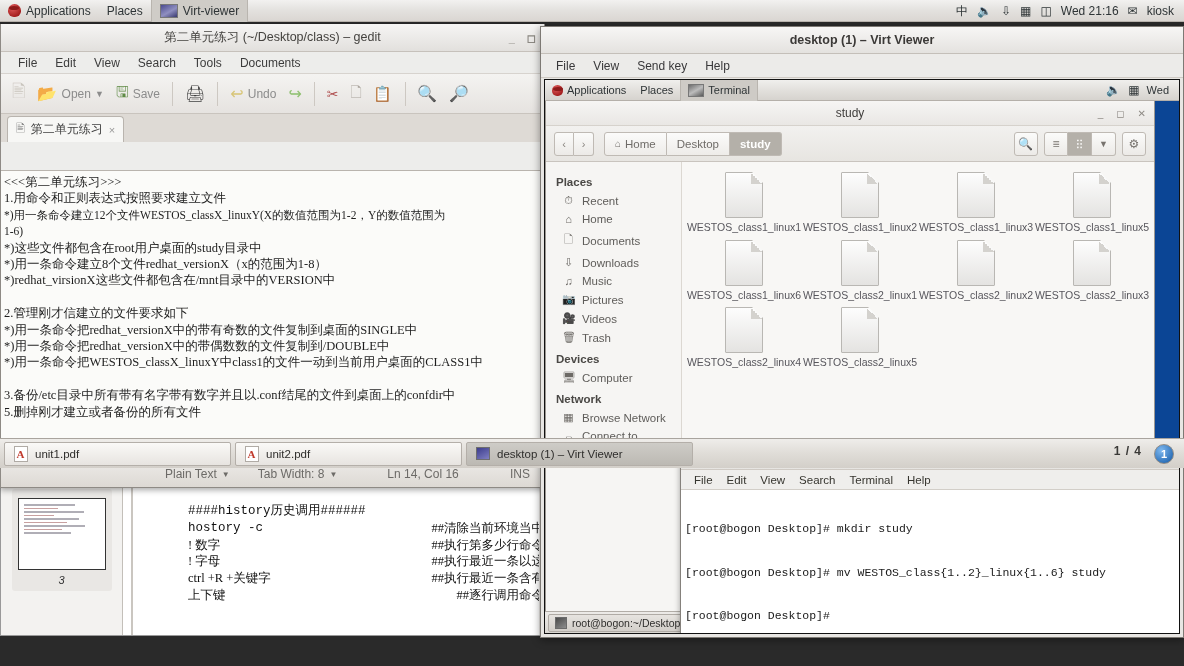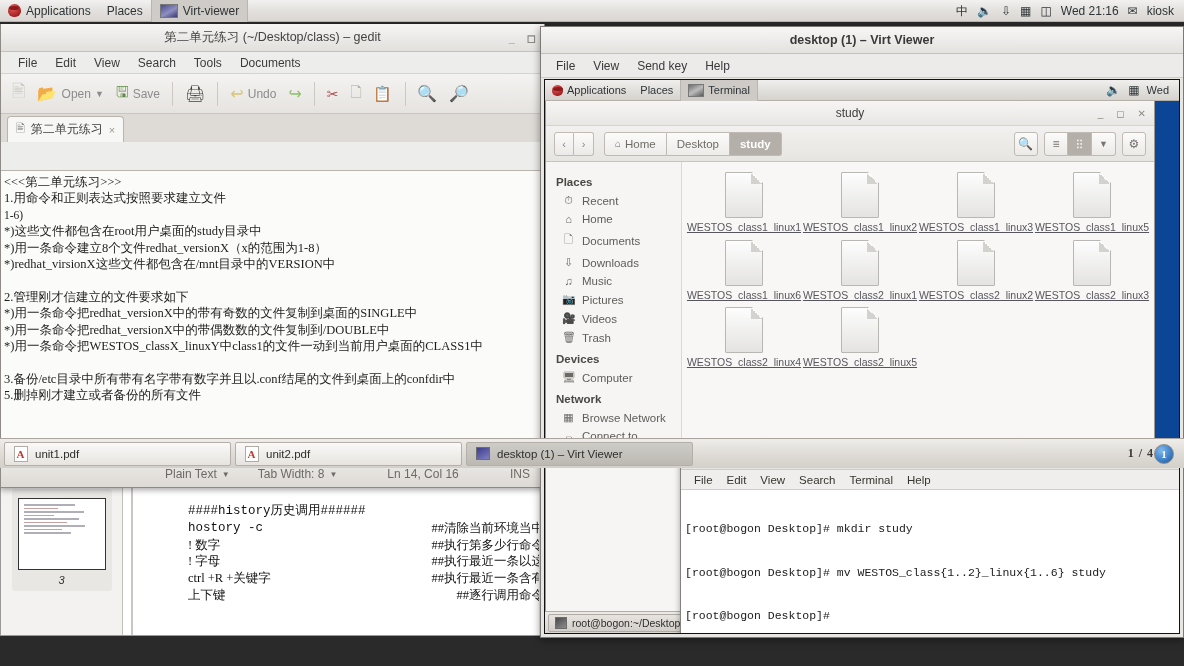--- a/index.html
+++ b/index.html
@@ -171,21 +171,21 @@
   .filegrid { display:grid; grid-template-columns: repeat(4, 1fr); padding: 10px 4px 0; row-gap: 6px; }
   .file { display:flex; flex-direction:column; align-items:center; gap:3px; }
   .fileicon {
     width: 38px; height: 46px; background: linear-gradient(to bottom,#fdfdfd,#e4e3e1);
     border:1px solid #b9b7b3; position:relative; border-radius: 1px;
   }
   .fileicon::after { content:""; position:absolute; right:-1px; top:-1px; border-width: 0 11px 11px 0;
     border-style: solid; border-color: #f8f7f5 #f8f7f5 transparent transparent; }
   .fileicon::before { content:""; position:absolute; right:0px; top:0px; width:11px; height:11px;
     background: linear-gradient(45deg,#d4d2ce 50%, transparent 50%); }
-  .filelabel { font-size: 10.5px; color:#57565c; text-align:center; line-height: 12.5px; text-decoration: underline; }
+  .filelabel { font-size: 10.5px; color:#57565c; text-align:center; line-height: 12.5px; }
 
   
   .gterm {
     position:absolute; left: 135px; top: 367px; width: 504px; height: 222px;
     background:#fff; border:1px solid #85817c; z-index: 5;
     display:flex; flex-direction:column; overflow:hidden;
     box-shadow: 0 2px 6px rgba(0,0,0,.35);
   }
   .gterm .tt { height: 22px; background: linear-gradient(to bottom,#f6f5f4,#e6e4e1); border-bottom:1px solid #cfcac4;
     display:flex; align-items:center; justify-content:center; font-size:11.5px; color:#34322f; font-weight:bold; position:relative;}
@@ -218,21 +218,21 @@
   }
   .ht-btn { height: 24px; display:flex; align-items:center; gap:7px; padding: 0 8px; font-size: 11.5px; color:#2f2e2c;
     background: linear-gradient(to bottom,#faf9f7,#e7e4e0); border:1px solid #b4afa9; border-radius:2px; width: 227px; overflow:hidden; white-space:nowrap;}
   .ht-btn.active { background: linear-gradient(to bottom,#ceccc7,#bcb9b3); }
   .ht-ic { width: 15px; height: 16px; display:flex; align-items:center; justify-content:center; font-size: 12px; }
   .pdf-ic { width: 14px; height: 16px; background: #fff; border:1px solid #b0aba5; color:#c0392b; font-family:"Liberation Serif",serif;
     font-size: 11px; display:flex; align-items:center; justify-content:center; font-weight:bold;}
   .vv-ic { width: 14px; height: 13px; background: linear-gradient(150deg,#3c3c8c,#7f7fc2); border:1px solid #6d6d6d;}
   .ged-ic { width: 14px; height: 16px; background:#fff; border:1px solid #b0aba5; position:relative; }
   .ged-ic::after{content:"";position:absolute;left:2px;top:3px;width:11px;height:2px;background:#d4a017;transform:rotate(-38deg);}
-  .ht-right { margin-left:auto; display:flex; align-items:center; gap: 0; padding-right: 6px; font-family: Liberation Serif, serif; }
+  .ht-right { margin-left:auto; display:flex; align-items:flex-start; gap: 12px; padding-right: 6px; }
   .pagecount { font-size: 12px; color:#3a3937; font-weight:bold; letter-spacing:1px; }
   .ws-badge { width: 20px; height: 20px; border-radius: 50%;
     background: radial-gradient(circle at 35% 30%, #7eb8ef, #2b6fb8 75%);
     border: 1px solid #8f8b86; color:#fff; font-size: 11px; font-weight:bold;
     display:flex; align-items:center; justify-content:center; }
 </style>
 </head>
 <body>
 
 <div id="root">
@@ -371,20 +371,21 @@
     <div class="tabbar">
       <div class="tab">
         <span style="font-size:11px;color:#6f6f6f;">🖹</span>
         <span>第二单元练习</span>
         <span class="tabclose">×</span>
       </div>
     </div>
     <div class="textarea">
       <div class="doc-line">&lt;&lt;&lt;第二单元练习&gt;&gt;&gt;</div>
       <div class="doc-line">1.用命令和正则表达式按照要求建立文件</div>
+      <div class="doc-line small">*)用一条命令建立12个文件WESTOS_classX_linuxY(X的数值范围为1-2，Y的数值范围为</div>
       <div class="doc-line small">1-6)</div>
       <div class="doc-line">*)这些文件都包含在root用户桌面的study目录中</div>
       <div class="doc-line">*)用一条命令建立8个文件redhat_versionX（x的范围为1-8）</div>
       <div class="doc-line">*)redhat_virsionX这些文件都包含在/mnt目录中的VERSION中</div>
       <div class="doc-line">&nbsp;</div>
       <div class="doc-line">2.管理刚才信建立的文件要求如下</div>
       <div class="doc-line">*)用一条命令把redhat_versionX中的带有奇数的文件复制到桌面的SINGLE中</div>
       <div class="doc-line">*)用一条命令把redhat_versionX中的带偶数数的文件复制到/DOUBLE中</div>
       <div class="doc-line">*)用一条命令把WESTOS_classX_linuxY中class1的文件一动到当前用户桌面的CLASS1中</div>
       <div class="doc-line">&nbsp;</div>

